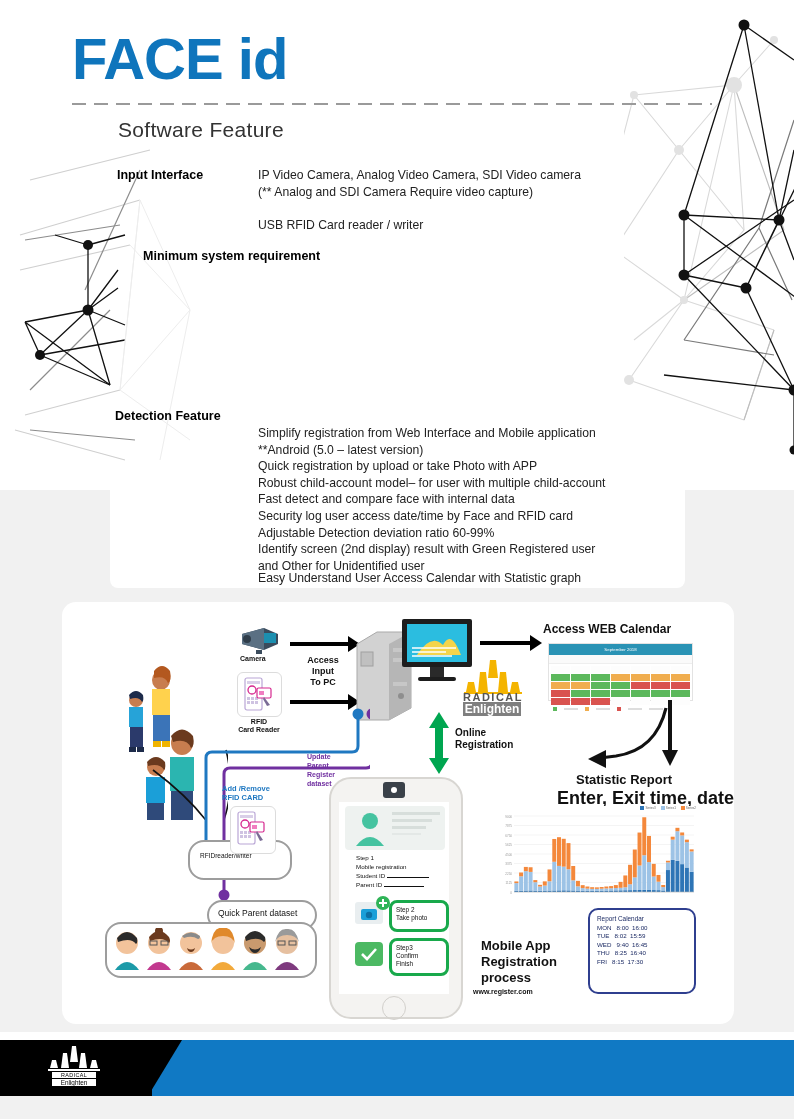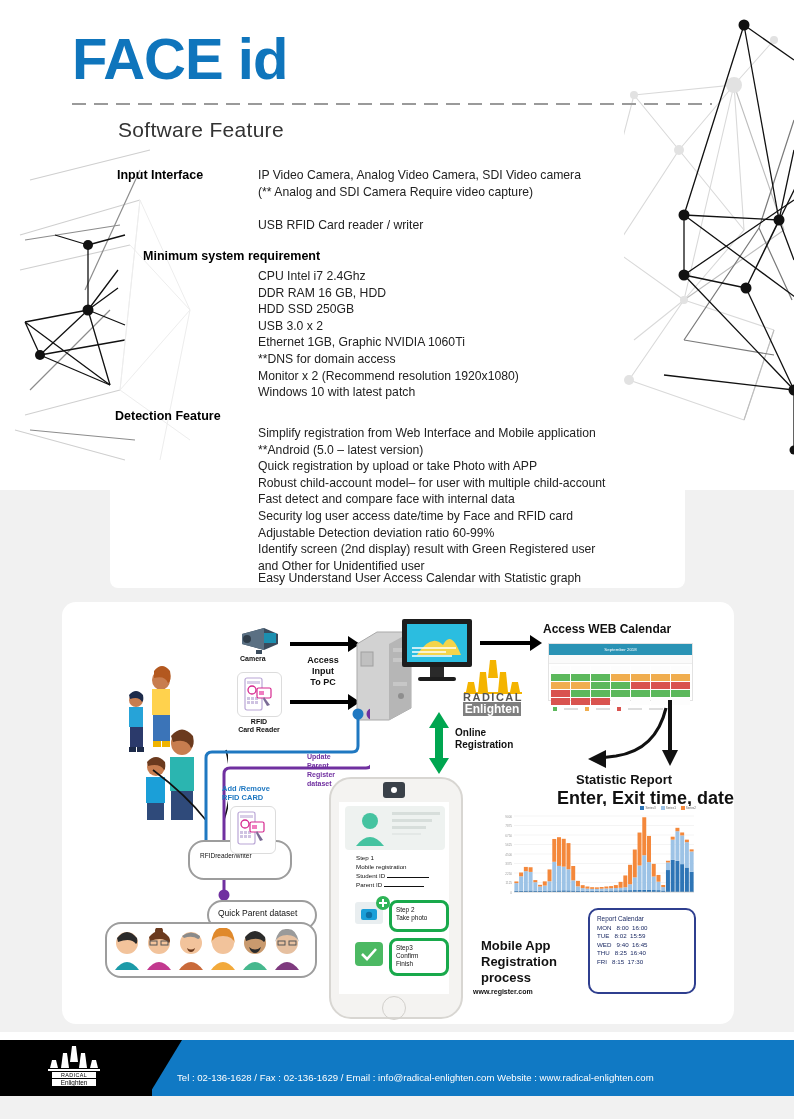--- a/index.html
+++ b/index.html
@@ -164,28 +164,20 @@
   <div class="dashrule"></div>
   <div class="subtitle">Software Feature</div>
 
   <div class="sec-head" style="left:117px;top:168px;">Input Interface</div>
   <div class="sec-body" style="left:258px;top:167px;width:420px;">IP Video Camera, Analog Video Camera, SDI Video camera
 (** Analog and SDI Camera Require video capture)
 
 USB RFID Card reader / writer</div>
 
   <div class="sec-head" style="left:111px;top:249px;margin-left:32px;">Minimum system requirement</div>
-  <div class="sec-body" style="left:258px;top:268px;width:420px;">CPU Intel i7 2.4Ghz
-DDR RAM 16 GB, HDD
-HDD SSD 250GB
-USB 3.0 x 2
-Ethernet 1GB, Graphic NVIDIA 1060Ti
-**DNS for domain access
-Monitor x 2 (Recommend resolution 1920x1080)
-Windows 10 with latest patch</div>
 
   <div class="sec-head" style="left:115px;top:409px;">Detection Feature</div>
   <div class="sec-body" style="left:258px;top:425px;width:420px;">Simplify registration from Web Interface and Mobile application
 **Android (5.0 – latest version)
 Quick registration by upload or take Photo with APP
 Robust child-account model– for user with multiple child-account
 Fast detect and compare face with internal data
 Security log user access date/time by Face and RFID card
 Adjustable Detection deviation ratio 60-99%
 Identify screen (2nd display) result with Green Registered user
@@ -699,16 +691,15 @@
     <path d="M28 0 L32 0 L34 16 L26 16 Z" fill="#fff"></path>
     <path d="M19 7 L23 7 L25 22 L17 22 Z" fill="#fff"></path>
     <path d="M37 7 L41 7 L43 22 L35 22 Z" fill="#fff"></path>
     <path d="M8 14 L12 14 L14 22 L6 22 Z" fill="#fff"></path>
     <path d="M48 14 L52 14 L54 22 L46 22 Z" fill="#fff"></path>
     <rect x="4" y="23" width="52" height="2" fill="#fff"></rect>
   </svg>
   <div class="logo-red" style="position:absolute;left:52px;top:1072px;width:44px;">RADICAL</div>
   <div class="logo-en" style="position:absolute;left:52px;top:1079px;width:44px;">Enlighten</div>
 
-  <div class="f-sub" style="left:177px;top:1072px;">Tel : 02-136-1628 / Fax : 02-136-1629 / Email : info@radical-enlighten.com Website : www.radical-enlighten.com</div>
 
   <div style="position:absolute;left:0;top:1096px;width:794px;height:23px;background:#f1f1f1;"></div>
 </div>
 
 </body></html>

